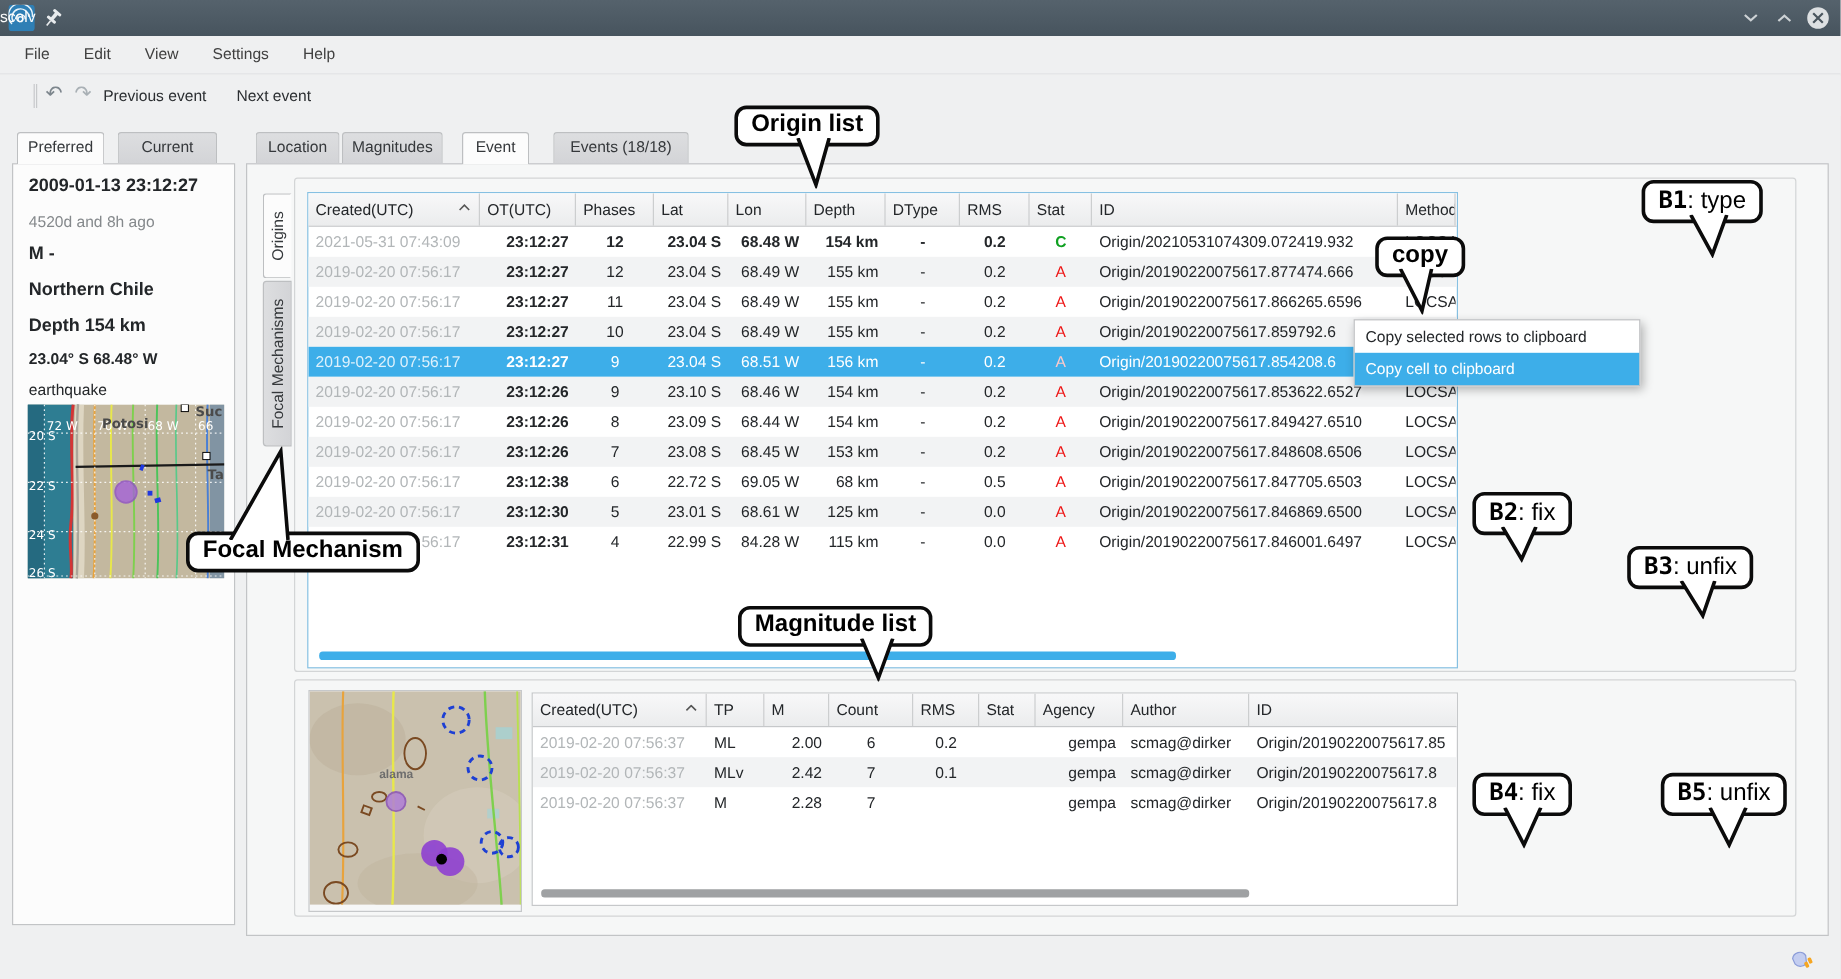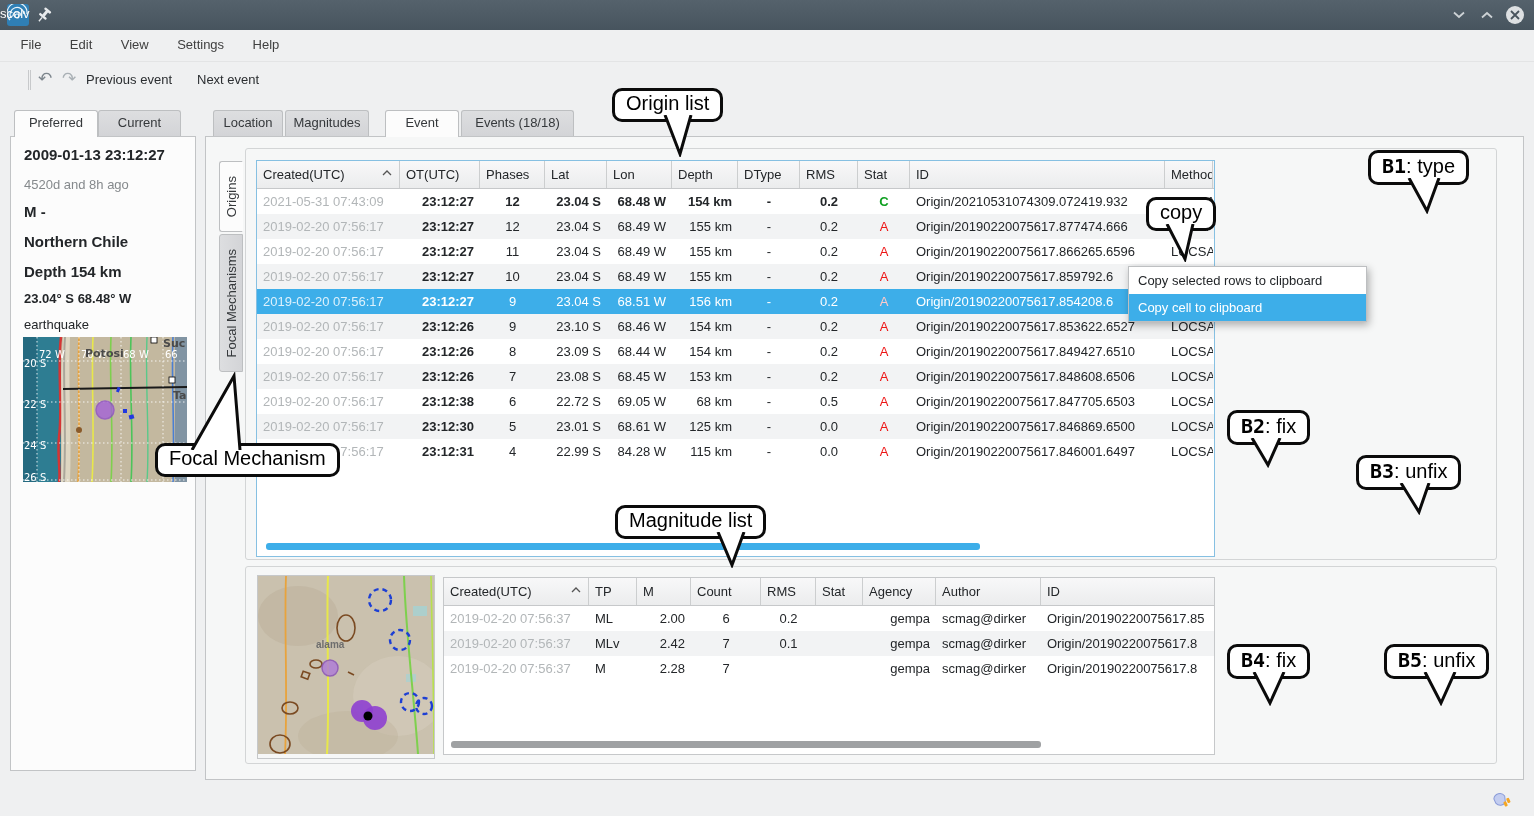--- a/index.html
+++ b/index.html
@@ -65,21 +65,21 @@
       font-size:13px;color:#232629;display:flex;align-items:center;padding:0 10px;justify-content:space-between}
   
   .ctxmenu{position:absolute;left:1128px;top:266px;width:239px;background:#fff;border:1px solid #bdbfc1;
            box-shadow:2px 3px 8px rgba(0,0,0,.3);font-size:13px;z-index:40}
   .ctxmenu .item{height:27px;line-height:27px;padding:0 9px;color:#232629;white-space:nowrap;overflow:hidden}
   .ctxmenu .item.active{background:#3daee9;color:#fff}
   
   .callout{position:absolute;z-index:60;background:#fff;border:3px solid #0b0b0b;border-radius:10px;
            padding:1px 11px 4px 11px;font-size:20px;font-weight:bold;color:#000;white-space:nowrap}
   .callout .key{font-family:"DejaVu Sans Mono",monospace;font-weight:bold}
-  .callout .txt{font-weight:normal}
+  .callout .txt{font-weight:bold}
   .callout .rest2{font-weight:normal}
   .tail{position:absolute;z-index:61}
   .maplbl{fill:#fff;font-size:10px;font-family:"DejaVu Sans",sans-serif}
   .mapcity{fill:#4a4a4a;font-size:11px;font-weight:bold;font-family:"DejaVu Sans",sans-serif}
 </style>
 </head>
 <body>
 
 <div id="app">
 
@@ -130,21 +130,21 @@
     <span class="menu-item">Help</span>
   </div>
 
   <div class="toolbar"></div>
   <div class="grip"></div>
   <span class="tool-arrow" style="left:38px">↶</span>
   <span class="tool-arrow" style="left:62px;color:#a9b0b5">↷</span>
   <span class="tool-label" style="left:86px">Previous event</span>
   <span class="tool-label" style="left:197px">Next event</span>
 
-  <div class="tab active" style="left:14px;width:84px">Preferred</div>
+  <div class="tab active" style="left:14px;width:73px">Preferred</div>
   <div class="tab" style="left:98px;width:83px">Current</div>
   <div class="panel" style="left:10px;top:136px;width:186px;height:635px"></div>
 
   <div class="sumb" style="top:146px;z-index:5">2009-01-13 23:12:27</div>
   <div class="sums" style="top:177px;color:#85898c;z-index:5">4520d and 8h ago</div>
   <div class="sumb" style="top:203px;z-index:5">M -</div>
   <div class="sumb" style="top:233px;z-index:5">Northern Chile</div>
   <div class="sumb" style="top:263px;z-index:5">Depth  154 km</div>
   <div class="sumb" style="top:291px;font-size:13px;z-index:5">23.04° S   68.48° W</div>
   <div class="sums" style="top:317px;z-index:5">earthquake</div>
@@ -224,21 +224,21 @@
   <div class="hr" style="top:698px"></div>
   <div class="kv-l" style="top:708px">Event ID:</div>
   <div class="kv-v" style="top:708px">sx2009axsct</div>
   <div class="kv-l" style="top:733px">Agency ID:</div>
   <div class="kv-v" style="top:733px">VI</div>
   <div class="kv-l" style="top:757px">confirmed</div>
   <div class="kv-v" style="top:757px">manual</div>
 
   <div class="tab" style="left:213px;width:70px">Location</div>
   <div class="tab" style="left:285px;width:84px">Magnitudes</div>
-  <div class="tab active" style="left:385px;width:74px">Event</div>
+  <div class="tab active" style="left:385px;width:56px">Event</div>
   <div class="tab" style="left:461px;width:113px">Events (18/18)</div>
   <div class="panel" style="left:205px;top:136px;width:1319px;height:644px;background:#f6f7f7"></div>
 
   <div class="groupbox" style="left:245px;top:148px;width:1252px;height:412px"></div>
   <div class="groupbox" style="left:245px;top:566px;width:1252px;height:198px"></div>
 
   <div class="vtab active" style="top:161px;height:71px">
       <span>Origins</span>
     </div>
   <div class="vtab" style="top:234px;height:138px">

